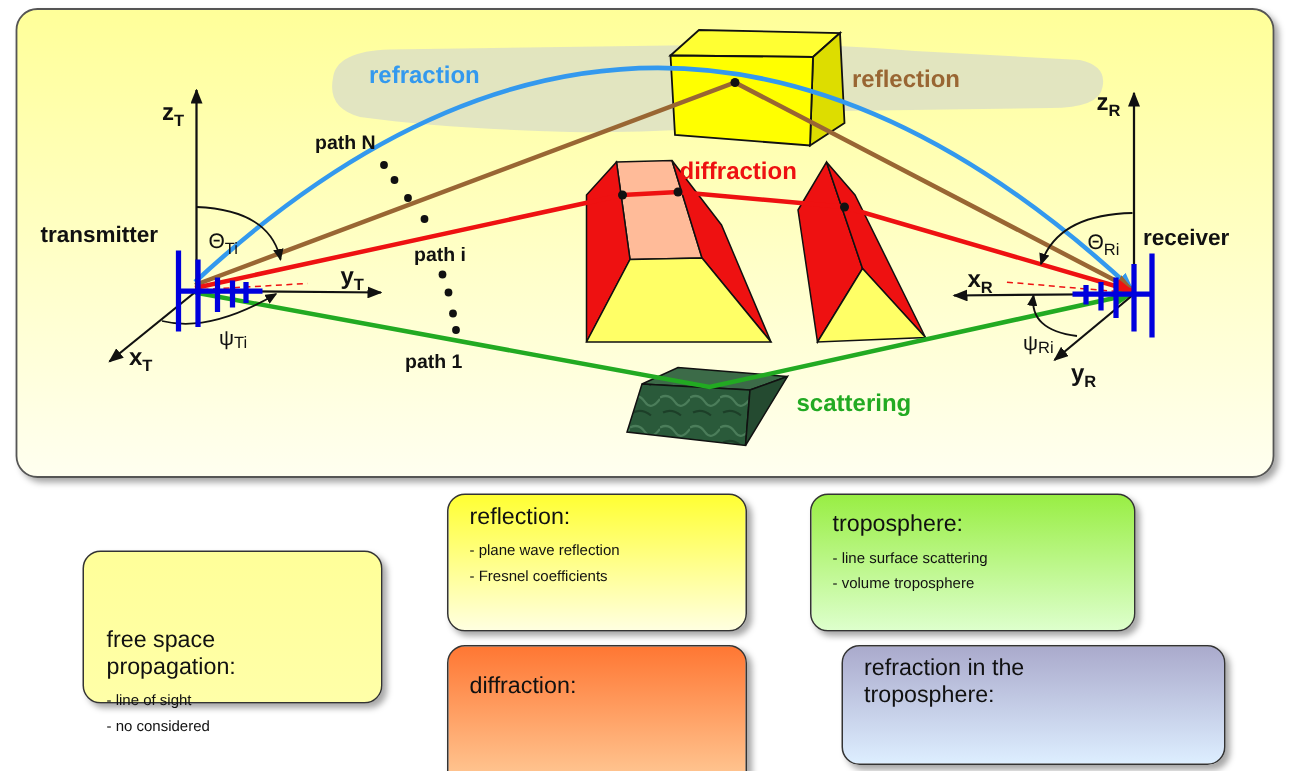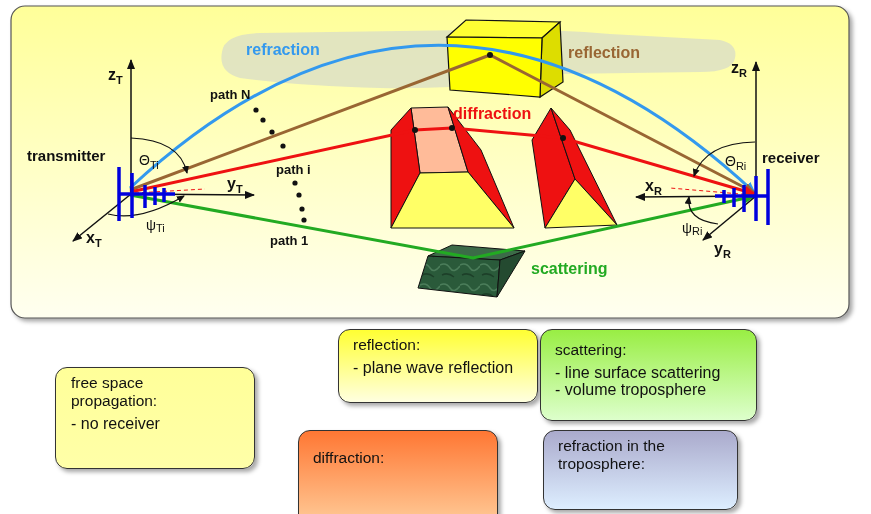--- a/index.html
+++ b/index.html
@@ -1,26 +1,26 @@
 <!DOCTYPE html>
 <html><head>
 <meta charset="utf-8">
 <style>
   html, body { margin:0; padding:0; background:#ffffff; }
   body { width:871px; height:514px; position:relative; overflow:hidden; font-family:"Liberation Sans", sans-serif; }
   #scene { position:absolute; left:0; top:0; width:871px; height:514px; }
   .box { position:absolute; border:1.3px solid #333; border-radius:12px; box-shadow:3px 3px 4px rgba(0,0,0,0.35); box-sizing:border-box; padding:6px 10px 0 14px; color:#111; }
   .box .title { font-size:15.5px; line-height:18px; }
-  .box .items { margin-top:5px; font-size:16px; line-height:17px; }
+  .box .items { margin-top:5px; font-size:10px; line-height:17px; }
   .box .items div { white-space:nowrap; }
   #box-free { left:55px; top:367px; width:200px; height:102px; background:linear-gradient(#ffff99,#ffffa8); padding-left:15px; }
-  #box-refl { left:298px; top:329px; width:200px; height:74px; background:linear-gradient(#ffff33,#ffffe0);margin-left:40px; }
+  #box-refl { left:298px; top:329px; width:200px; height:92px; background:linear-gradient(#ffff33,#ffffe0); }
   #box-diff { left:298px; top:430px; width:200px; height:96px; background:linear-gradient(#ff7733,#ffcc99); }
   #box-scat { left:540px; top:329px; width:217px; height:92px; background:linear-gradient(#99ee44,#ddffcc); }
-  #box-trop { left:543px; top:430px; width:195px; height:80px; background:linear-gradient(#aaaacc,#ddeeff); }
+  #box-trop { left:561px; top:430px; width:256px; height:80px; background:linear-gradient(#aaaacc,#ddeeff); }
 </style>
 </head>
 <body>
 
 <svg id="scene" width="871" height="514" viewBox="0 0 871 514">
   <defs>
     <linearGradient id="panelGrad" x1="0" y1="0" x2="0" y2="1">
       <stop offset="0" stop-color="#ffff99"></stop>
       <stop offset="1" stop-color="#fffff0"></stop>
     </linearGradient>
@@ -154,39 +154,41 @@
   <text x="146" y="230" font-size="14" fill="#111" font-family="Liberation Sans, sans-serif"><tspan>ψ</tspan><tspan dy="2" font-size="11">Ti</tspan></text>
 
   <text x="731" y="73" font-size="16" font-weight="bold" fill="#111" font-family="Liberation Sans, sans-serif"><tspan>z</tspan><tspan dy="4" font-size="11">R</tspan></text>
   <text x="645" y="191" font-size="16" font-weight="bold" fill="#111" font-family="Liberation Sans, sans-serif"><tspan>x</tspan><tspan dy="4" font-size="11">R</tspan></text>
   <text x="714" y="254" font-size="16" font-weight="bold" fill="#111" font-family="Liberation Sans, sans-serif"><tspan>y</tspan><tspan dy="4" font-size="11">R</tspan></text>
   <text x="725" y="166" font-size="14" fill="#111" font-family="Liberation Sans, sans-serif"><tspan>Θ</tspan><tspan dy="4" font-size="11">Ri</tspan></text>
   <text x="682" y="233" font-size="14" fill="#111" font-family="Liberation Sans, sans-serif"><tspan>ψ</tspan><tspan dy="2" font-size="11">Ri</tspan></text>
 </svg>
 
 <div class="box" id="box-free">
-  <div class="title" style="width:130px;">free space propagation:</div>
+  <div class="title" style="width:130px;margin-top:44px;">free space propagation:</div>
   <div class="items">
-    <div>- no receiver</div>
+    <div>- line of sight</div>
+    <div>- no considered</div>
   </div>
 </div>
 
 <div class="box" id="box-refl">
   <div class="title">reflection:</div>
   <div class="items">
     <div>- plane wave reflection</div>
+    <div>- Fresnel coefficients</div>
   </div>
 </div>
 
 <div class="box" id="box-diff">
   <div class="title" style="margin-top:12px;">diffraction:</div>
 </div>
 
 <div class="box" id="box-scat">
-  <div class="title" style="margin-top:5px;">scattering:</div>
+  <div class="title" style="margin-top:5px;">troposphere:</div>
   <div class="items">
     <div>- line surface scattering</div>
     <div>- volume troposphere</div>
   </div>
 </div>
 
 <div class="box" id="box-trop">
   <div class="title" style="width:150px;">refraction in the troposphere:</div>
 </div>
 

